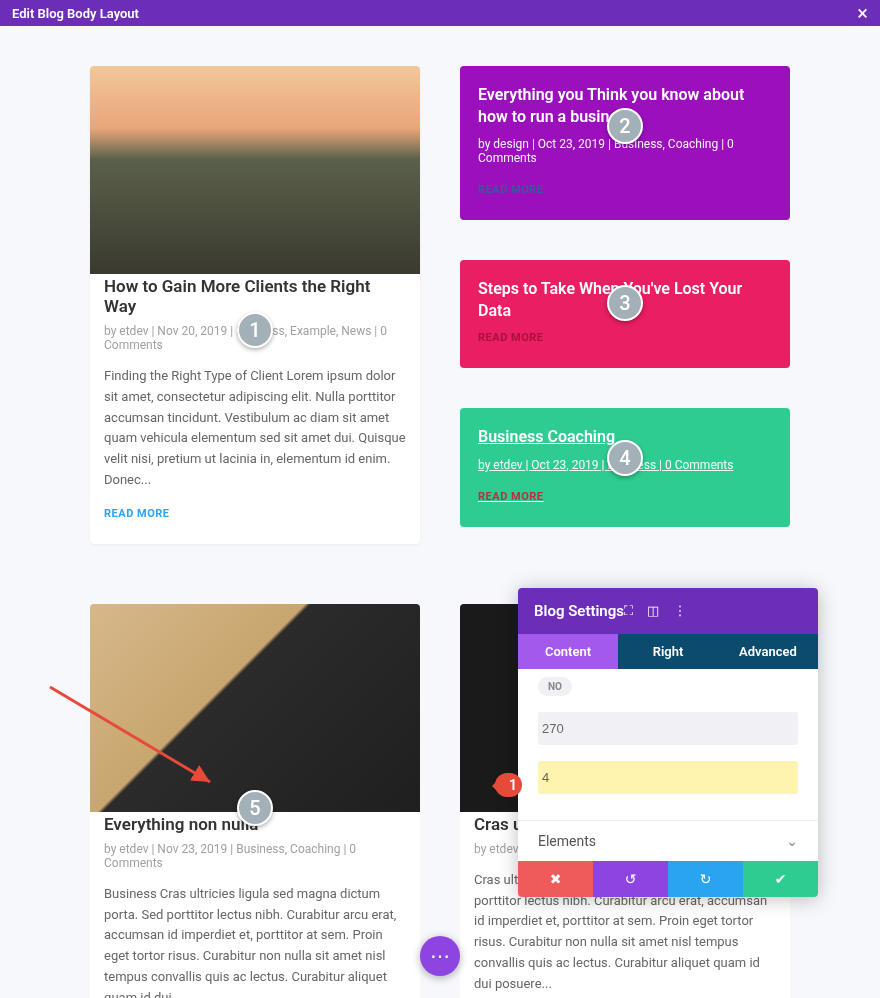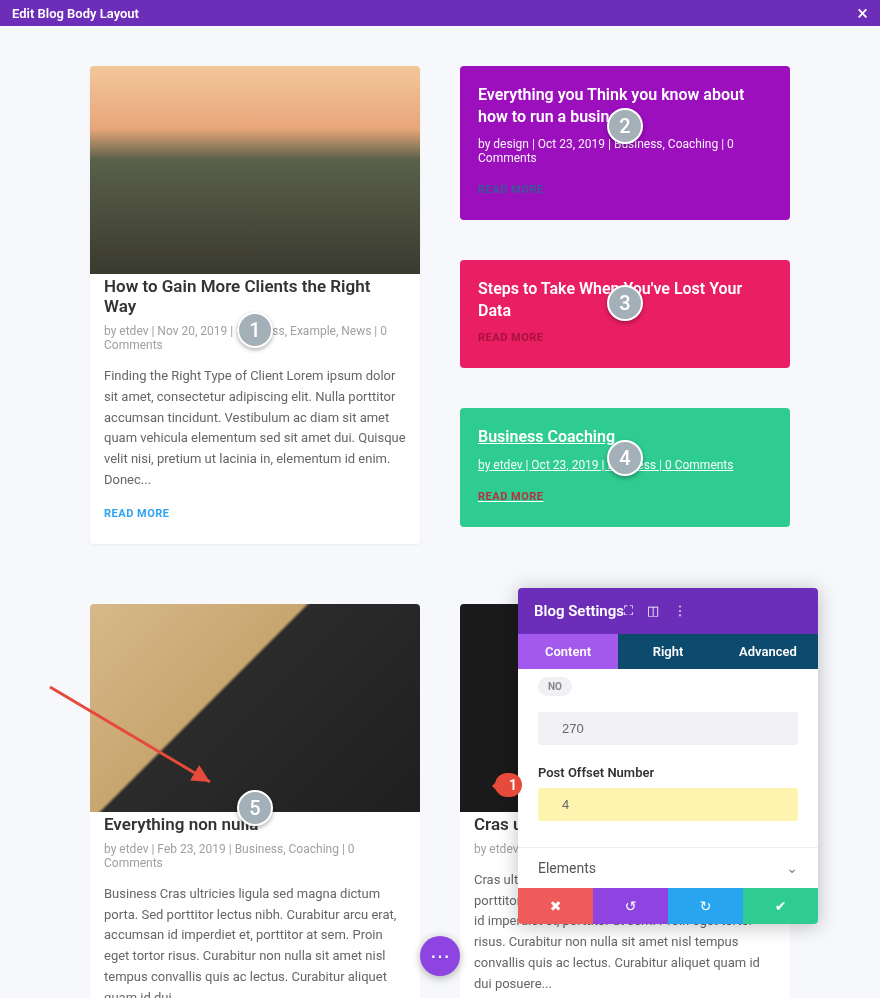--- a/index.html
+++ b/index.html
@@ -33,21 +33,21 @@
   .panel { position: absolute; top: 588px; left: 518px; width: 300px; background: #fff; box-shadow: 0 2px 20px rgba(0,0,0,0.25); border-radius: 4px; overflow: hidden; z-index: 10; }
   .panel-header { background: #6c2eb9; color: #fff; padding: 14px 16px; display: flex; align-items: center; }
   .panel-header .title { font-size: 15px; font-weight: 600; }
   .panel-icons { display: flex; gap: 14px; font-size: 13px; }
   .tabs { display: flex; background: #0c4a6e; color: #fff; font-size: 13px; font-weight: 600; }
   .tab { flex: 1; text-align: center; padding: 10px 0; cursor: pointer; }
   .tab.active { background: #a259ec; }
   .panel-body { padding: 8px 20px 10px 20px; font-size: 13px; color: #333; }
   .no-pill { display:inline-block; background: #f0f0f5; color: #888; font-size: 10px; font-weight: 700; padding: 4px 10px; border-radius: 12px; margin-bottom: 16px; }
   .field-label { font-size: 13px; font-weight: 600; color: #333; margin-bottom: 8px; margin-top: 4px; }
-  .field-input { width: 100%; background: #f0f0f5; border: none; padding: 9px 24px; font-size: 13px; color: #666; border-radius: 3px; }
+  .field-input { width: 100%; background: #f0f0f5; border: none; padding: 9px 4px; font-size: 13px; color: #666; border-radius: 3px; }
   .field-input.highlight { background: #fff3b0; }
   .elements-row { display: flex; justify-content: space-between; align-items: flex-start; padding: 12px 20px; font-size: 14px; color: #555; border-top: 1px solid #eee; cursor: pointer; }
   .chev { font-size: 14px; color: #888; }
   .panel-footer { display: flex; height: 36px; }
   .pf-btn { flex: 1; display: flex; align-items: center; justify-content: center; color: #fff; font-size: 14px; cursor: pointer; }
   .pf-red { background: #ef5a5a; }
   .pf-purple { background: #8e44e0; }
   .pf-blue { background: #29a5ef; }
   .pf-green { background: #2ecc91; }
   
@@ -103,21 +103,21 @@
     </div>
   </div>
 </div>
 
 <div class="row2">
   <div class="col2">
     <div class="img2 img-desk"></div>
     <div class="badge" style="top:186px; left:50%; transform:translateX(-50%);">5</div>
     <div class="card-body" style="background:#fff;">
       <h3 class="card-title">Everything non nulla</h3>
-      <div class="card-meta">by etdev | Feb 23, 2019 | Business, Coaching | 0 Comments</div>
+      <div class="card-meta">by etdev | Nov 23, 2019 | Business, Coaching | 0 Comments</div>
       <div class="card-excerpt">Business Cras ultricies ligula sed magna dictum porta. Sed porttitor lectus nibh. Curabitur arcu erat, accumsan id imperdiet et, porttitor at sem. Proin eget tortor risus. Curabitur non nulla sit amet nisl tempus convallis quis ac lectus. Curabitur aliquet quam id dui...</div>
 
     </div>
   </div>
   <div class="col2">
     <div class="img2 img-dark"></div>
     <div class="card-body" style="background:#fff;">
       <h3 class="card-title">Cras ult</h3>
       <div class="card-meta">by etdev</div>
       <div class="card-excerpt">Cras ultricies ligula sed magna dictum porta. Sed porttitor lectus nibh. Curabitur arcu erat, accumsan id imperdiet et, porttitor at sem. Proin eget tortor risus. Curabitur non nulla sit amet nisl tempus convallis quis ac lectus. Curabitur aliquet quam id dui posuere...</div>
@@ -145,21 +145,20 @@
   </div>
   <div class="tabs">
     <div class="tab active">Content</div>
     <div class="tab">Right</div>
     <div class="tab">Advanced</div>
   </div>
   <div class="panel-body">
     <span class="no-pill">NO</span>
     <input class="field-input" value="270" style="">
     <div style="height:16px"></div>
-    <div class="field-label">Post Offset Number</div>
     <input class="field-input highlight" value="4" style="">
     <div style="height:16px"></div>
   </div>
   <div class="elements-row">
     <span>Elements</span>
     <span class="chev">⌄</span>
   </div>
   <div class="panel-footer">
     <div class="pf-btn pf-red">✖</div>
     <div class="pf-btn pf-purple">↺</div>

